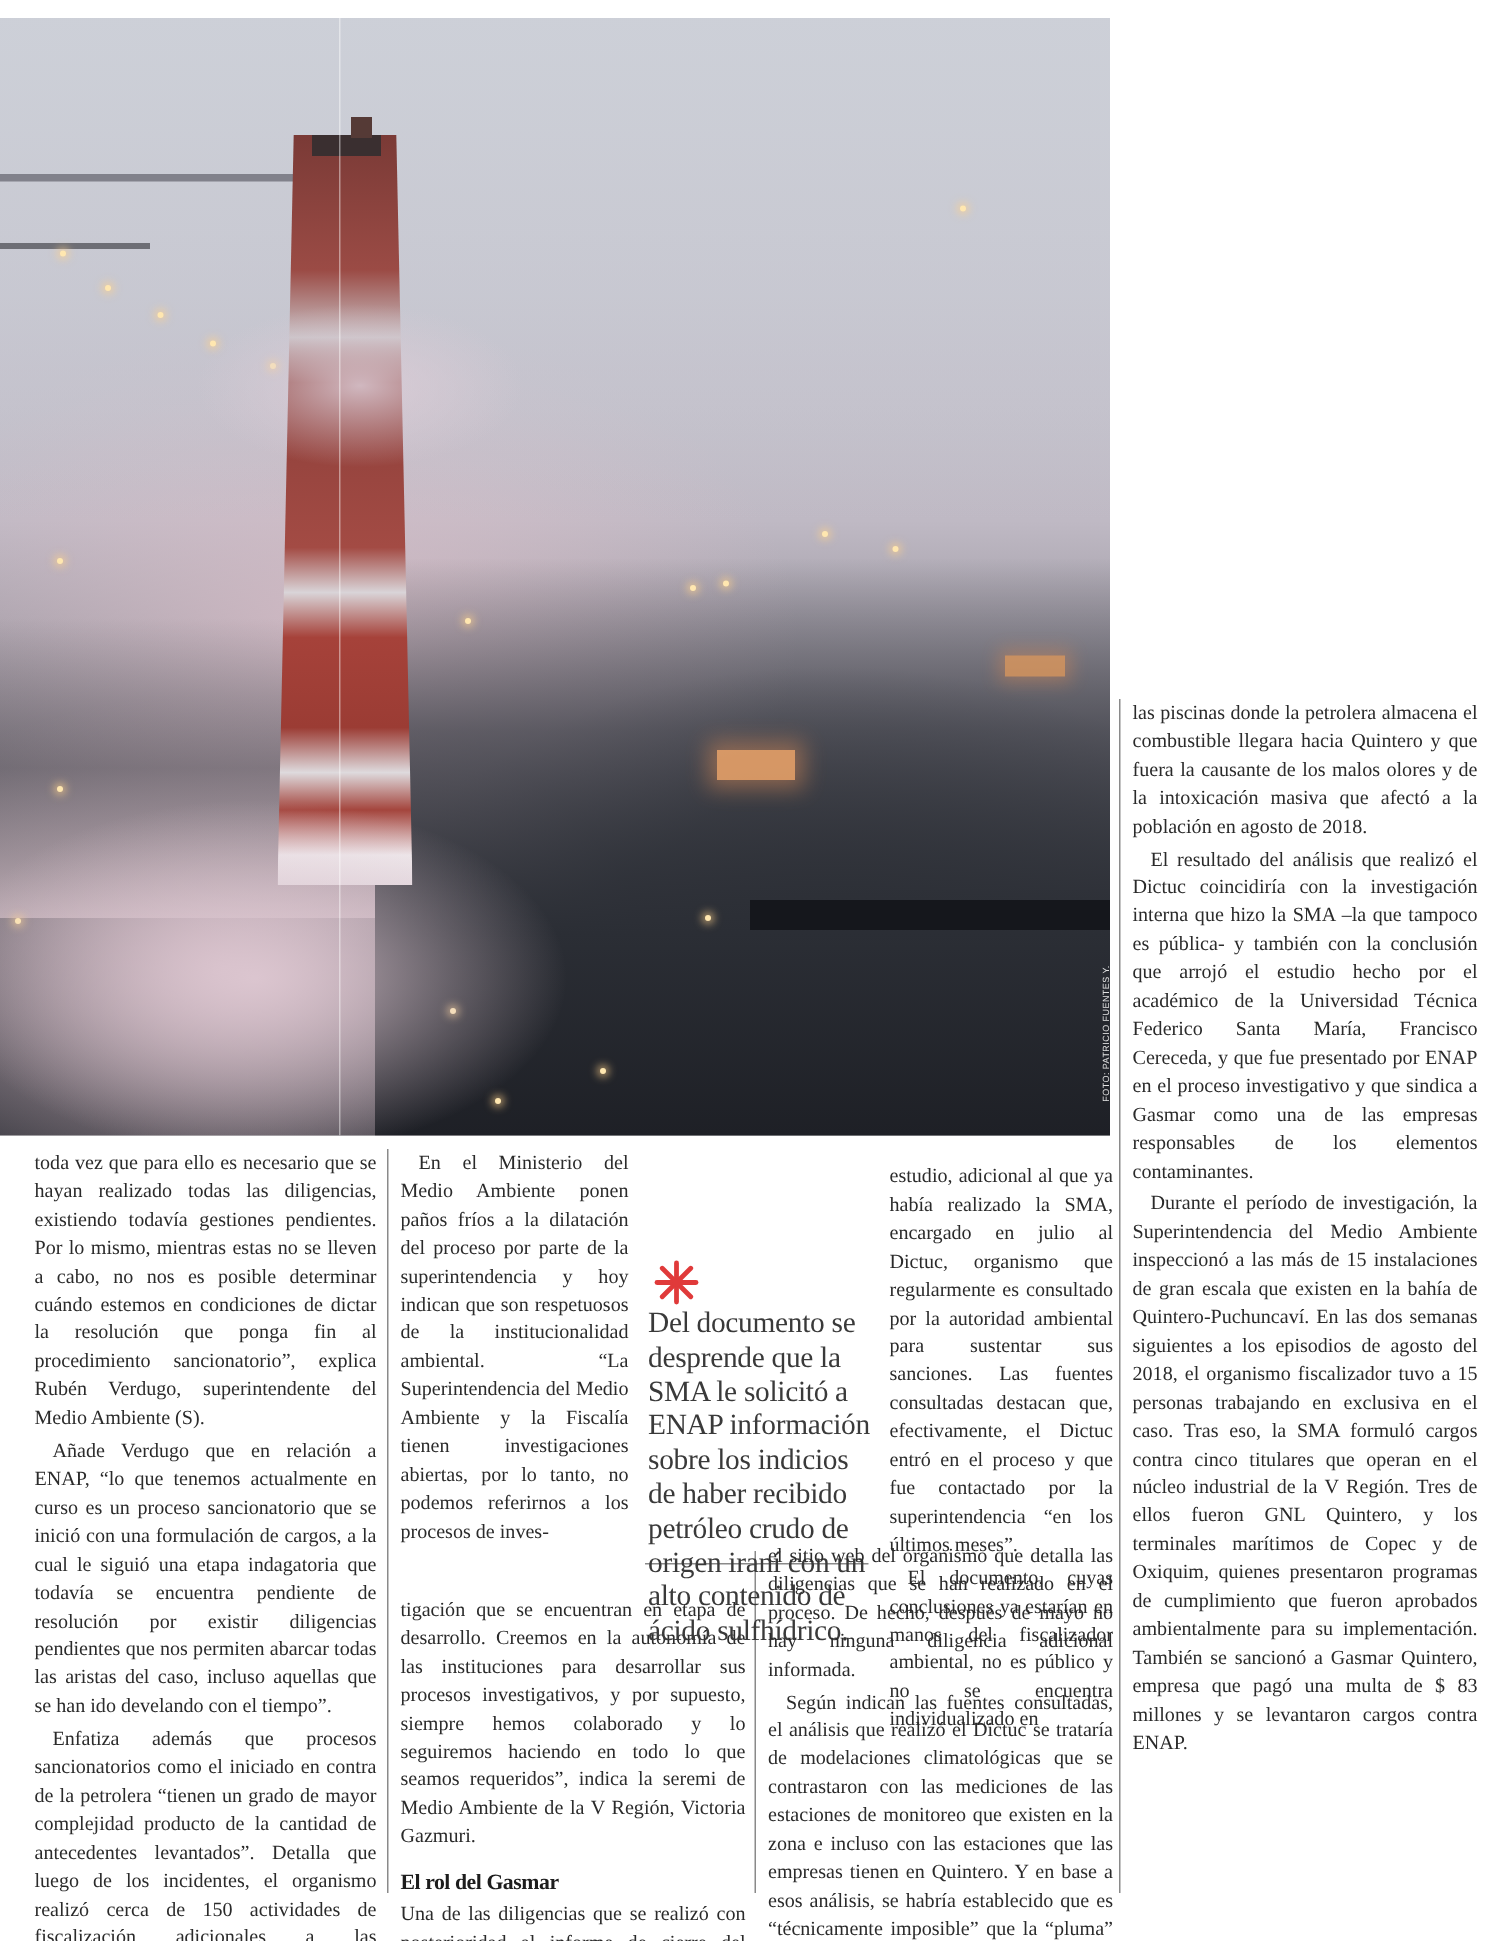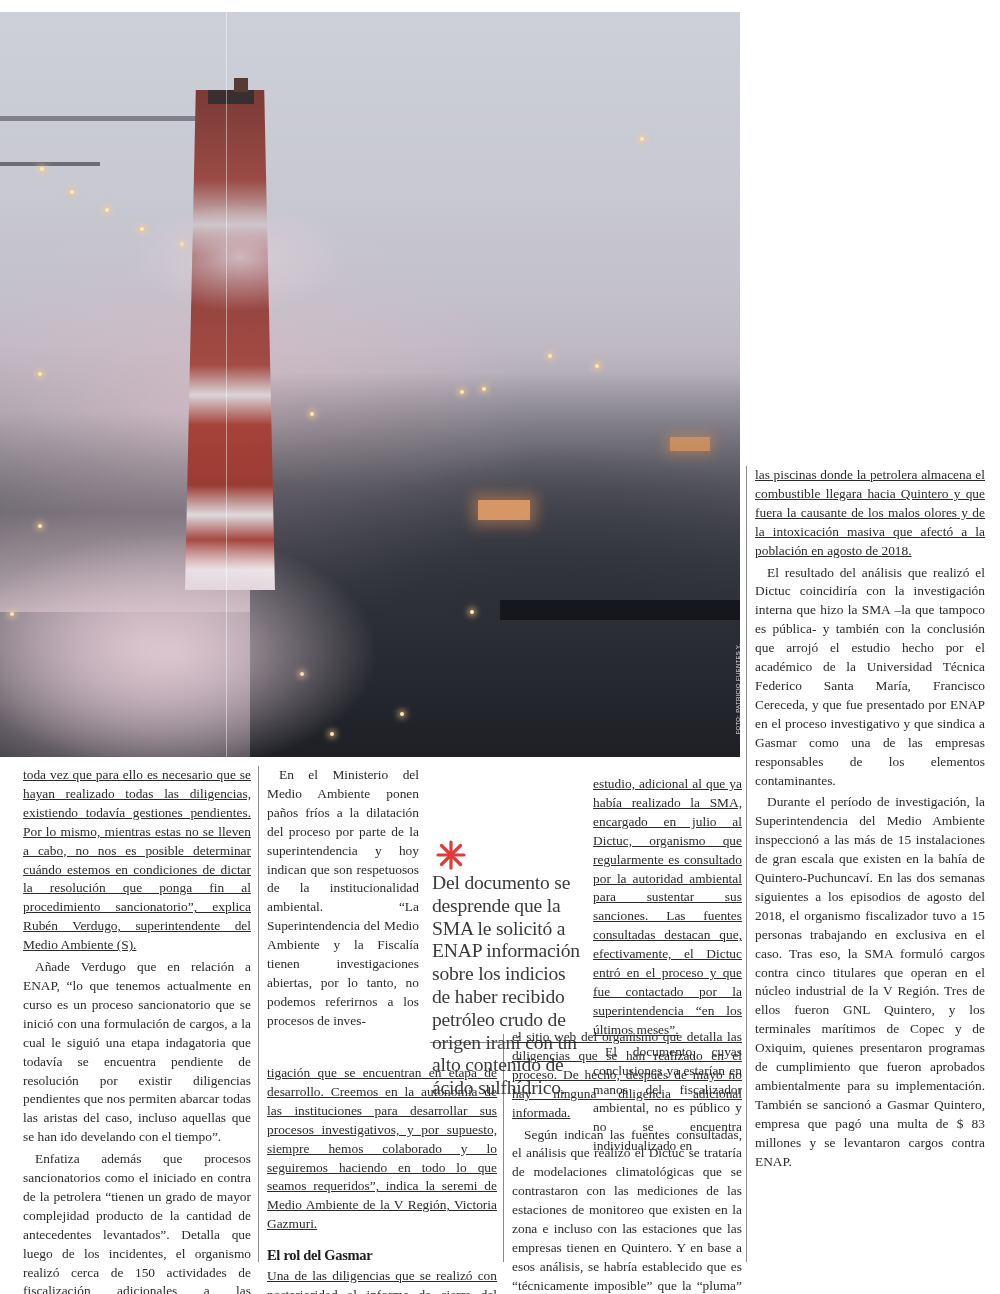--- a/index.html
+++ b/index.html
@@ -42,21 +42,21 @@
     box-shadow:0 0 12px 4px rgba(230,140,80,.5); }
   .photo .dark-band { position:absolute; left:500px; top:588px; width:240px; height:20px; background:#15171c; }
   .photo .gutter { position:absolute; left:226px; top:0; width:1px; height:100%; background:rgba(255,255,255,.45); }
   .photo-credit { position:absolute; left:730px; top:628px; width:12px; height:128px; }
   .photo-credit span { position:absolute; left:-56px; top:58px; width:128px; transform:rotate(-90deg);
     font-family:"Liberation Sans",sans-serif; font-size:6px; letter-spacing:.3px; color:#e2e2e2; white-space:nowrap; text-align:center; }
 
   
   .col { position:absolute; font-size:13.4px; line-height:18.9px; text-align:justify; hyphens:manual; color:#2b2b2b; }
   .col p { margin:0; text-indent:12px; }
-  .col p.noindent { text-indent:0;text-decoration:underline; }
+  .col p.noindent { text-indent:0; }
   .col p + p { margin-top:3px; }
 
   .c1 { left:23px; top:766px; width:228px; }
   .c2 { left:267px; top:766px; width:152px; }
   .c2b { left:267px; top:1064px; width:230px; }
   .c3a { left:593px; top:775px; width:149px; }
   .c3b { left:512px; top:1028px; width:230px; }
   .c4 { left:755px; top:466px; width:230px; }
 
   .rule { position:absolute; background:#8a8a8a; }

